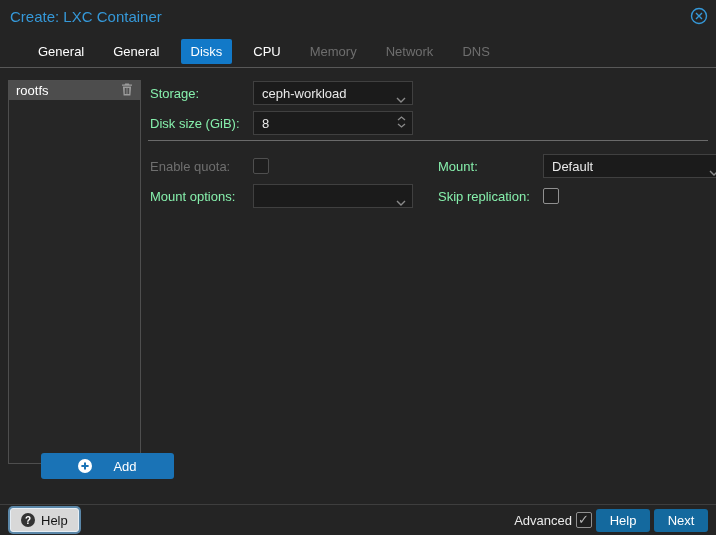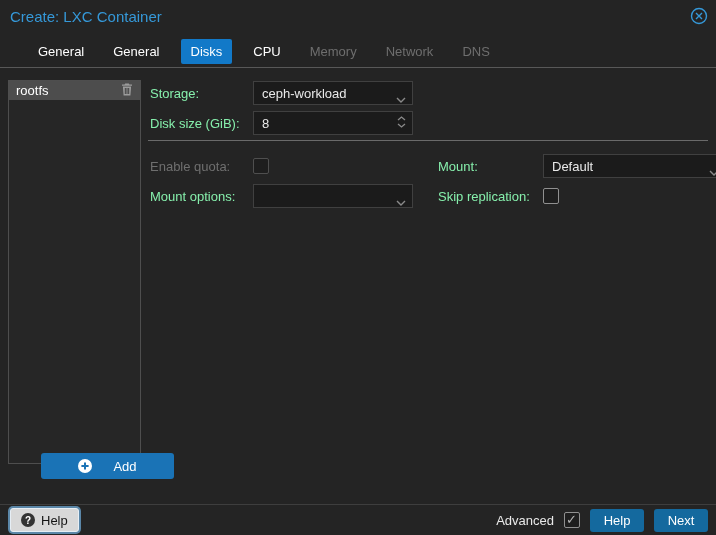--- a/index.html
+++ b/index.html
@@ -72,21 +72,21 @@
   }
   .help-btn{
     height:24px;padding:0 10px;border-radius:3px;background:#d8d8d8;color:#141414;
     border:1px solid #e6eef5;box-shadow:0 0 0 2px #5b87a8;font-family:inherit;font-size:13px;
     display:flex;align-items:center;gap:6px;cursor:pointer;margin-left:2px;
   }
   .help-glyph{
     width:14px;height:14px;border-radius:50%;background:#333;color:#fff;
     font-size:10px;font-weight:bold;display:flex;align-items:center;justify-content:center;
   }
-  .footer-right{display:flex;align-items:center;gap:10px;}
+  .footer-right{display:flex;align-items:center;gap:4px;}
   .adv-label{color:#e9e9e9;}
   .btn{
     min-width:54px;height:23px;border:none;border-radius:3px;background:var(--c-button_bg,#14699e);
     color:#fff;font-family:inherit;font-size:13px;cursor:pointer;padding:0 12px;
   }
 </style>
 </head>
 <body>
 
 <div class="window">

